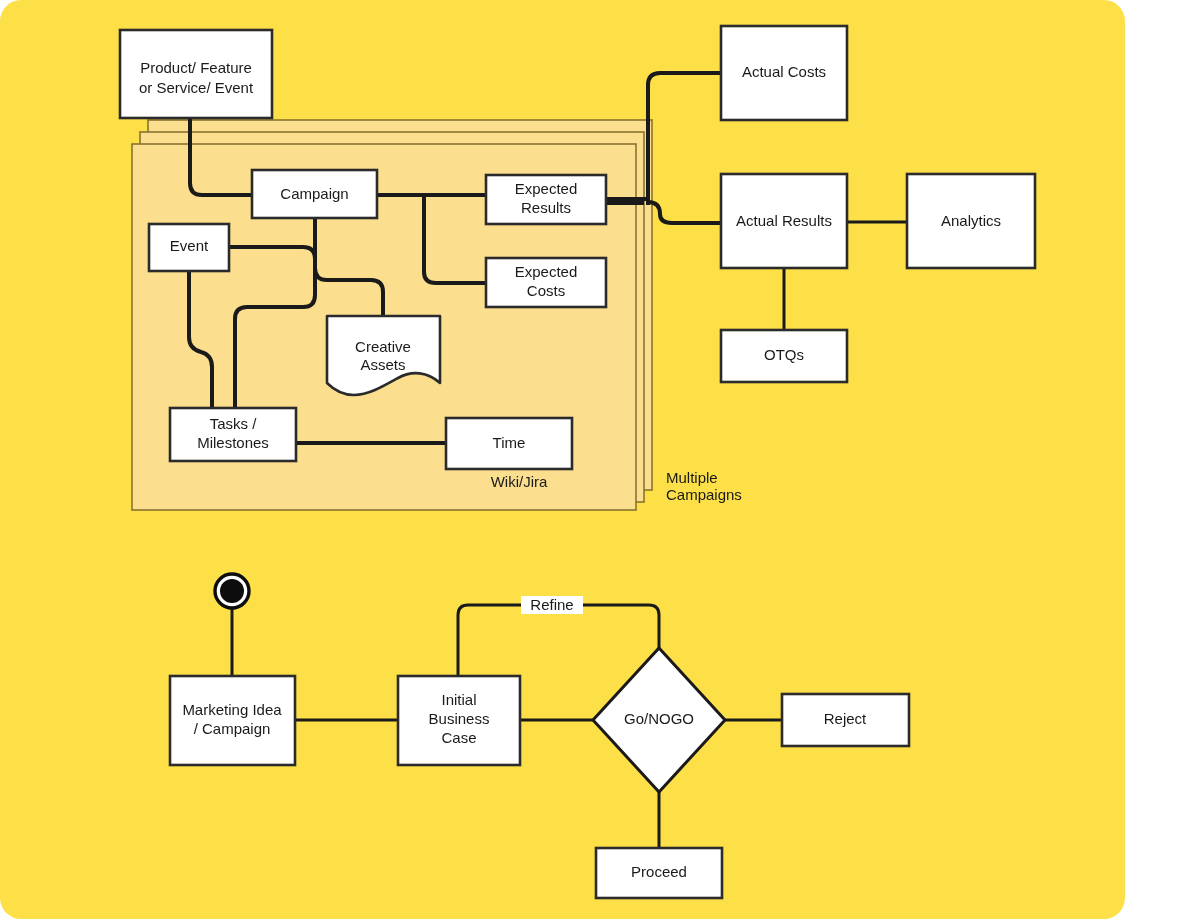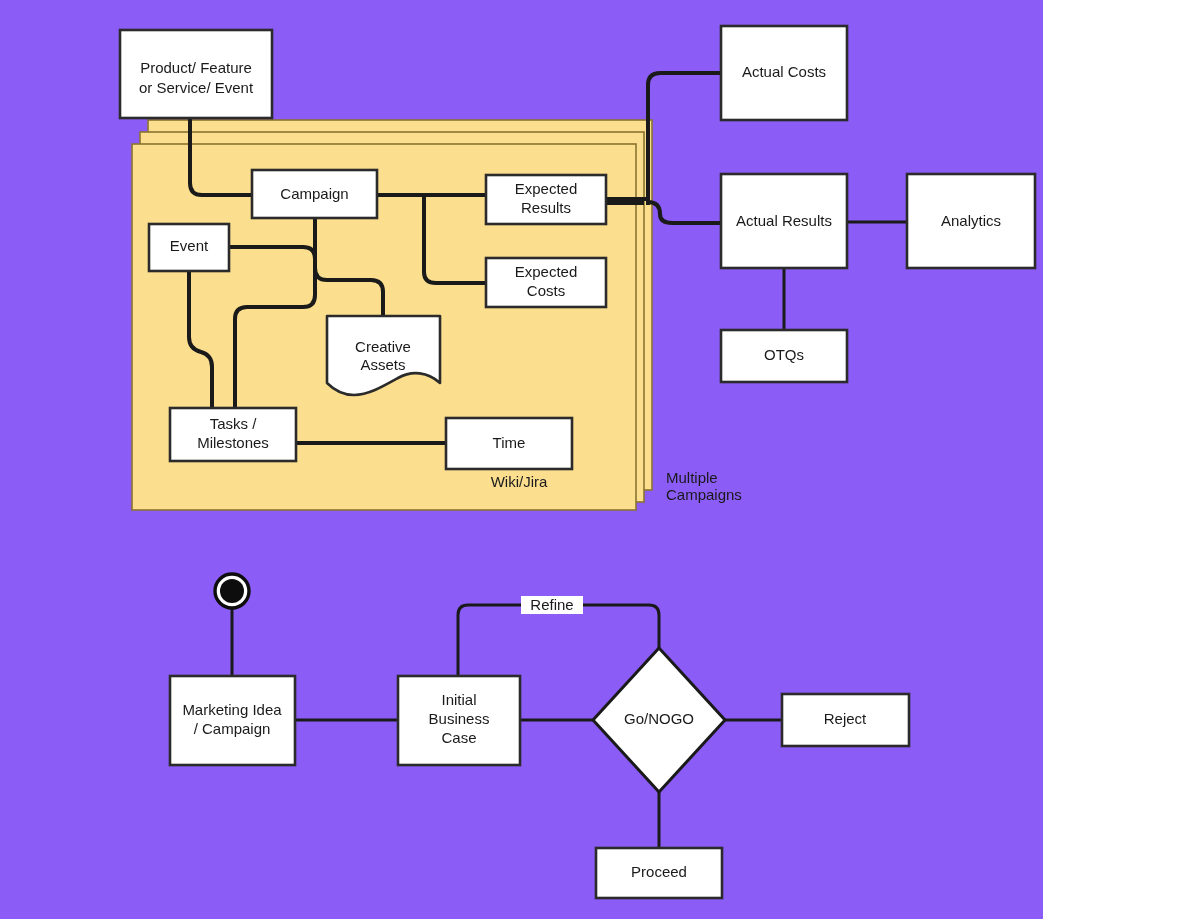--- a/index.html
+++ b/index.html
@@ -9,23 +9,24 @@
     background: #ffffff;
   }
   body {
     width: 1177px;
     height: 919px;
     font-family: "Liberation Sans", sans-serif;
     overflow: hidden;
   }
   #canvas {
     position: relative;
-    width: 1043px;
+    width: 1125px;
     height: 919px;
-    background: #8b5cf6;
+    background: #fde047;
+    border-radius: 21px;
   }
   svg#diagram {
     position: absolute;
     left: 0;
     top: 0;
     width: 1177px;
     height: 919px;
   }
   .node-text {
     font-family: "Liberation Sans", sans-serif;

